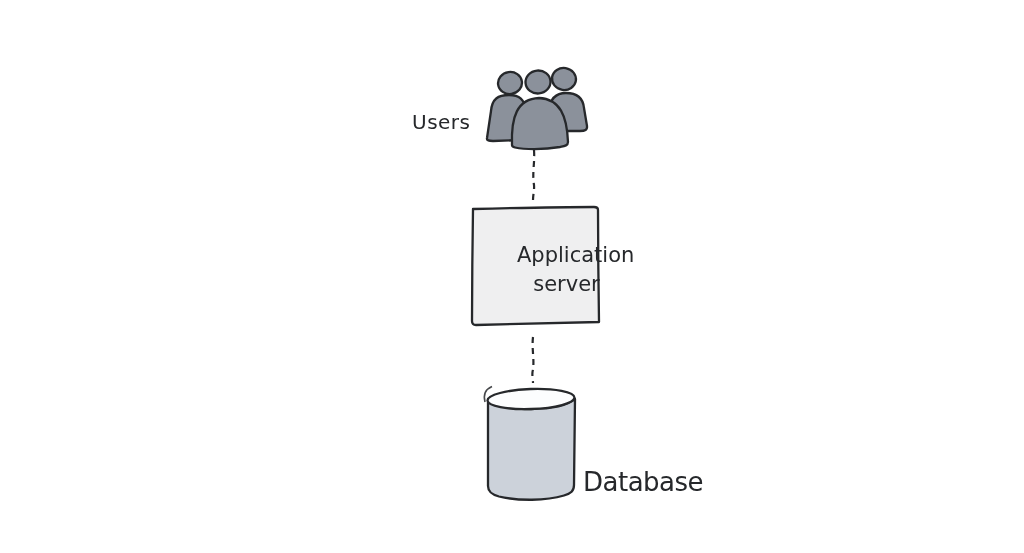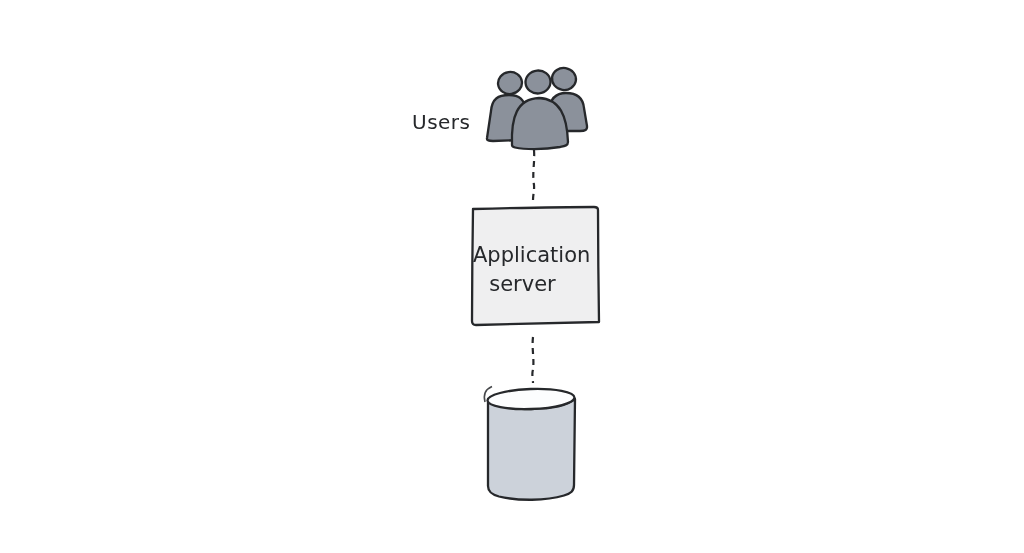--- a/index.html
+++ b/index.html
@@ -34,20 +34,21 @@
     letter-spacing: 0.5px;
   }
   .appserver-label {
     left: 447px;
     top: 241px;
     width: 99px;
     font-size: 21px;
     line-height: 29px;
     text-align: center;
     white-space: normal;
+    padding-left: 44px;
   }
   .database-label {
     left: 557px;
     top: 467px;
     font-size: 26px;
     line-height: 30px;
     letter-spacing: -0.5px;
   }
   .watermark {
     left: 216px;
@@ -102,15 +103,16 @@
       <path class="ink-stroke" stroke-width="2.2" d="M 462,399 C 462,428 462,457 462,486 C 462,492 466,494.5 473,496.5 C 492,501 520,501 538,495.5 C 545,493.5 548,491 548,485 L 549,399 C 541,406 524,409 505,409 C 487,409 470,406 462,399 Z" fill="#ccd2da"></path>
       <ellipse class="ink-stroke" stroke-width="2.2" cx="505" cy="399" rx="43.5" ry="10" transform="rotate(-2 505 399)" fill="#fcfdfe"></ellipse>
       <path class="sketch-extra" d="M 459,402 C 457,394 460,389 466,386.5"></path>
     </g>
   </svg>
 
   <div class="label users-label">Users</div>
 
   <div class="label appserver-label">Application server</div>
 
+  <div class="label database-label">Database</div>
 
 
 </div>
 
 </body></html>

